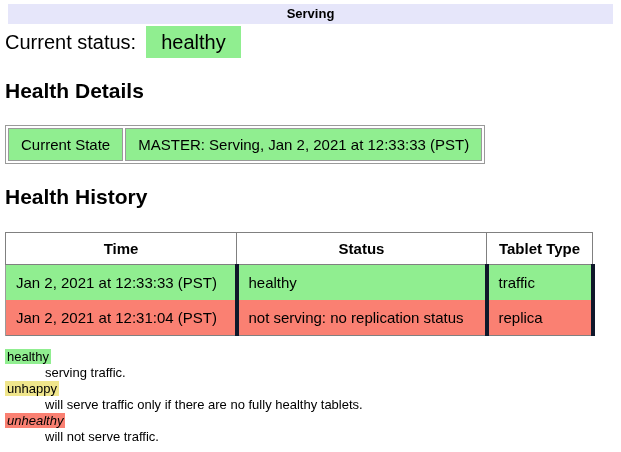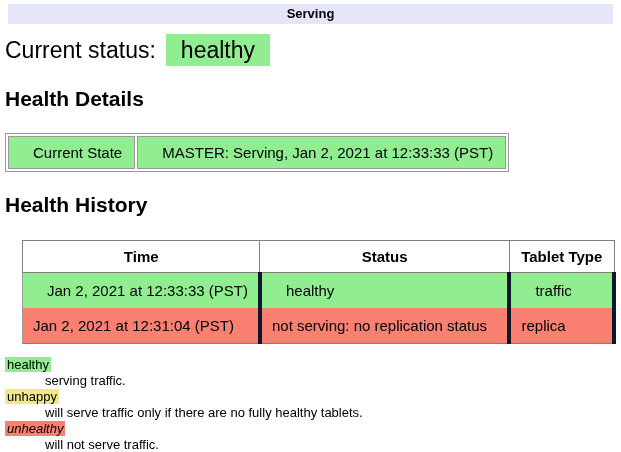--- a/index.html
+++ b/index.html
@@ -17,22 +17,22 @@
     height: 20px;
     line-height: 20px;
     text-align: center;
     font-size: 13px;
     font-weight: bold;
     background: var(--color-title-bar, #E6E6FA);
   }
 
   
   .current-status {
-    margin-top: 10px;
-    font-size: 23px;
+    margin-top: 2px;
+    font-size: 20px;
     line-height: 32px;
   }
   .status-chip {
     display: inline-block;
     margin-left: 10px;
     padding: 4px 15px;
     line-height: 24px;
   }
 
   
@@ -55,21 +55,20 @@
     padding: 7px 12px;
     font-size: 15px;
     white-space: nowrap;
   }
 
   
   .history-table {
     margin-top: 23px;
     border-collapse: collapse;
     border: 1px solid #808080;
-    margin-left: 17px;
   }
   .history-table th {
     border: 1px solid #808080;
     background: #ffffff;
     font-size: 15px;
     font-weight: bold;
     text-align: center;
     padding: 7px 8px;
   }
   .history-table td {
@@ -77,21 +76,21 @@
     border-right: 4px solid #0f172a;
     font-size: 15px;
     padding: 9px 10px;
     white-space: nowrap;
   }
   .col-time   { width: 231px; }
   .col-status { width: 250px; }
   .col-type   { width: 106px; }
 
   
-  tr.state-healthy   > td { background: var(--color-healthy,   #90EE90); padding-left: 24px; }
+  tr.state-healthy   > td { background: var(--color-healthy,   #90EE90); }
   tr.state-unhealthy > td { background: var(--color-unhealthy, #FA8072); }
   .chip-healthy   { background: var(--color-healthy,   #90EE90); }
   .chip-unhappy   { background: var(--color-unhappy,   #F0E68C); }
   .chip-unhealthy { background: var(--color-unhealthy, #FA8072); font-style: italic; }
 
   
   .legend {
     margin: 13px 0 0 0;
     font-size: 13px;
     line-height: 16px;

